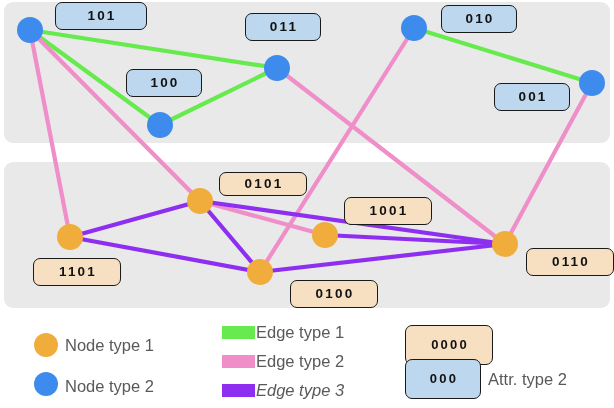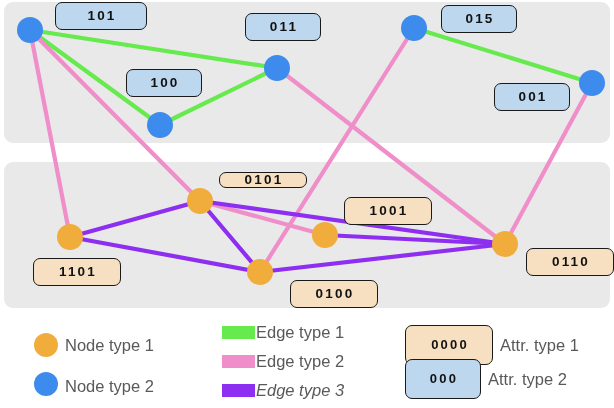--- a/index.html
+++ b/index.html
@@ -79,23 +79,23 @@
         <circle cx="325" cy="235" r="13" fill="#f0ad3c"></circle>
         <circle cx="260" cy="272" r="13" fill="#f0ad3c"></circle>
         <circle cx="505" cy="244" r="13" fill="#f0ad3c"></circle>
       </g>
   </svg>
 
   <div id="labels-layer">
       <div class="attr-label attr-2" style="left: 55px; top: 2px; width: 92px; height: 28px;">101</div>
       <div class="attr-label attr-2" style="left: 245px; top: 13px; width: 76px; height: 28px;">011</div>
       <div class="attr-label attr-2" style="left: 126px; top: 69px; width: 76px; height: 28px;">100</div>
-      <div class="attr-label attr-2" style="left: 441px; top: 5px; width: 76px; height: 28px;">015</div>
+      <div class="attr-label attr-2" style="left: 441px; top: 5px; width: 76px; height: 28px;">010</div>
       <div class="attr-label attr-2" style="left: 494px; top: 83px; width: 76px; height: 28px;">001</div>
-      <div class="attr-label attr-1" style="left: 219px; top: 172px; width: 88px; height: 16px;">0101</div>
+      <div class="attr-label attr-1" style="left: 219px; top: 172px; width: 88px; height: 24px;">0101</div>
       <div class="attr-label attr-1" style="left: 33px; top: 258px; width: 88px; height: 28px;">1101</div>
       <div class="attr-label attr-1" style="left: 344px; top: 197px; width: 88px; height: 28px;">1001</div>
       <div class="attr-label attr-1" style="left: 290px; top: 280px; width: 88px; height: 28px;">0100</div>
       <div class="attr-label attr-1" style="left: 526px; top: 248px; width: 88px; height: 28px;">0110</div>
     </div>
 
   <div class="legend">
 
     <div class="lg-col" id="legend-nodes" style="left:34px;top:10px;">
         <div class="lg-row" style="height: 34px;">
@@ -119,21 +119,20 @@
         </div>
         <div class="lg-row" style="height: 29px; font-style: italic;">
           <span class="lg-swatch" style="background: rgb(141, 46, 240);"></span>
           <span class="lg-text" style="margin-left: 1px;">Edge type 3</span>
         </div>
       </div>
 
     <div class="lg-col" id="legend-attrs" style="left:405px;top:10px;">
         <div class="lg-row" style="height: 34px;">
           <span class="lg-chip" style="background: rgb(247, 224, 194); width: 88px;">0000</span>
-          <span class="lg-text">Attr. type 1</span>
         </div>
         <div class="lg-row" style="height: 34px;">
           <span class="lg-chip" style="background: rgb(189, 215, 238); width: 76px;">000</span>
           <span class="lg-text">Attr. type 2</span>
         </div>
       </div>
 
   </div>
 </div>
 

